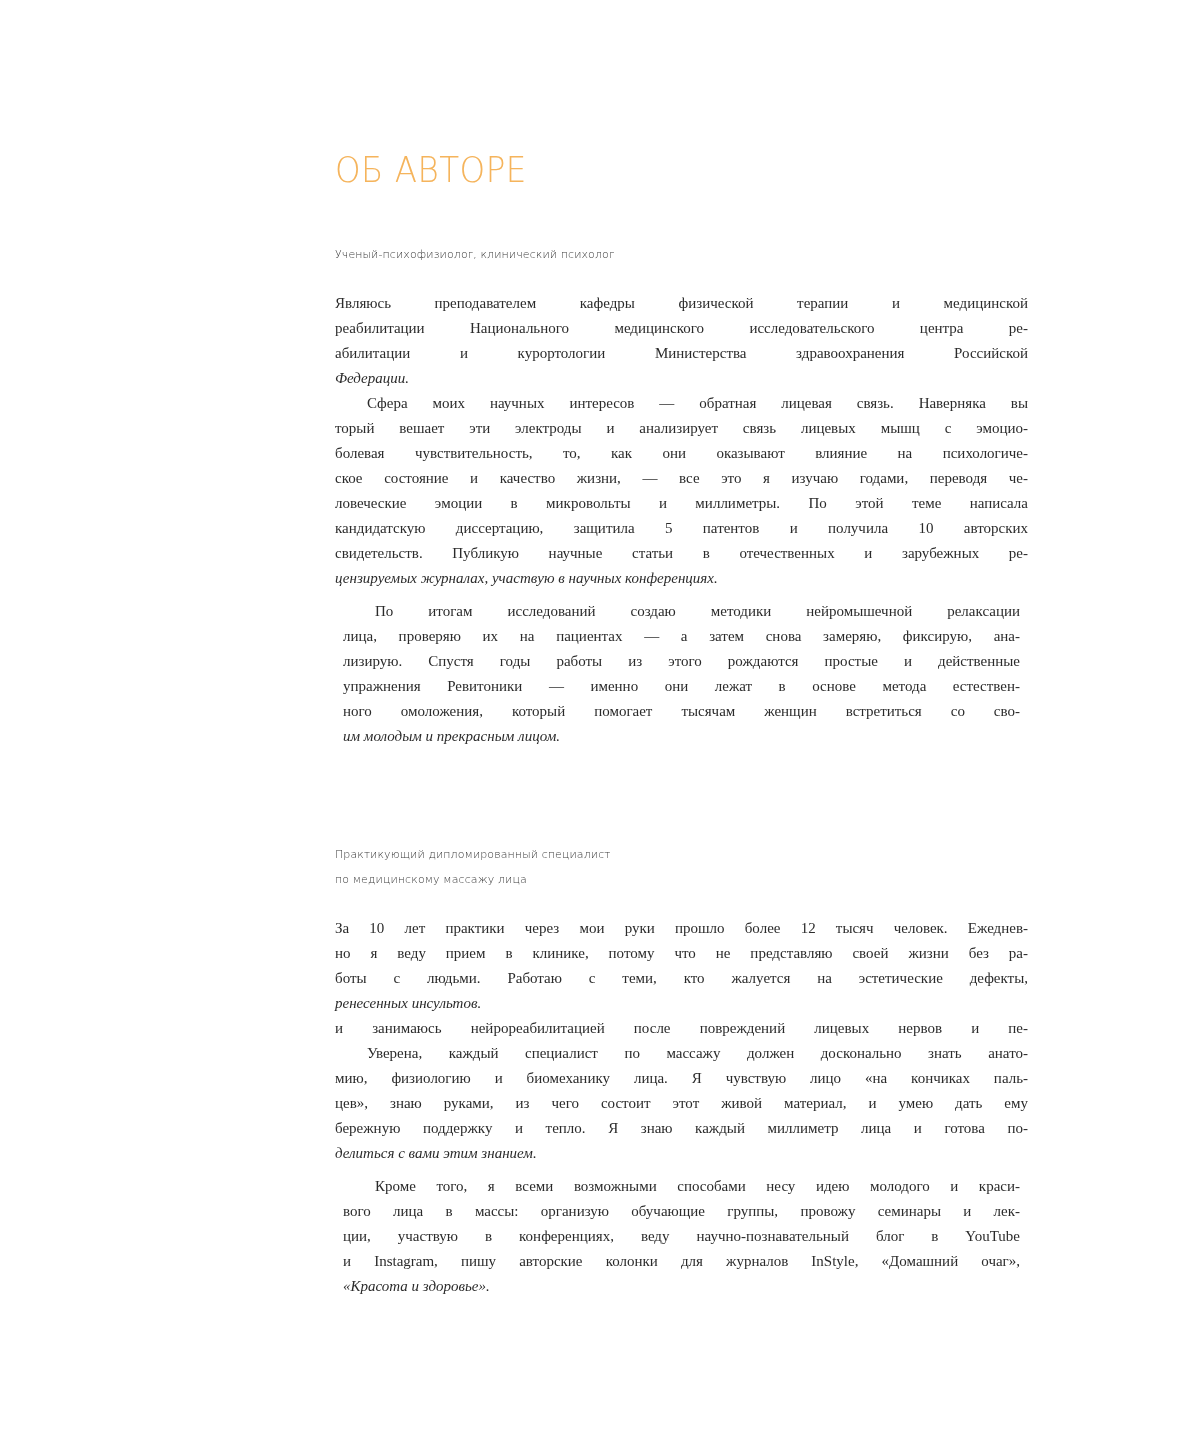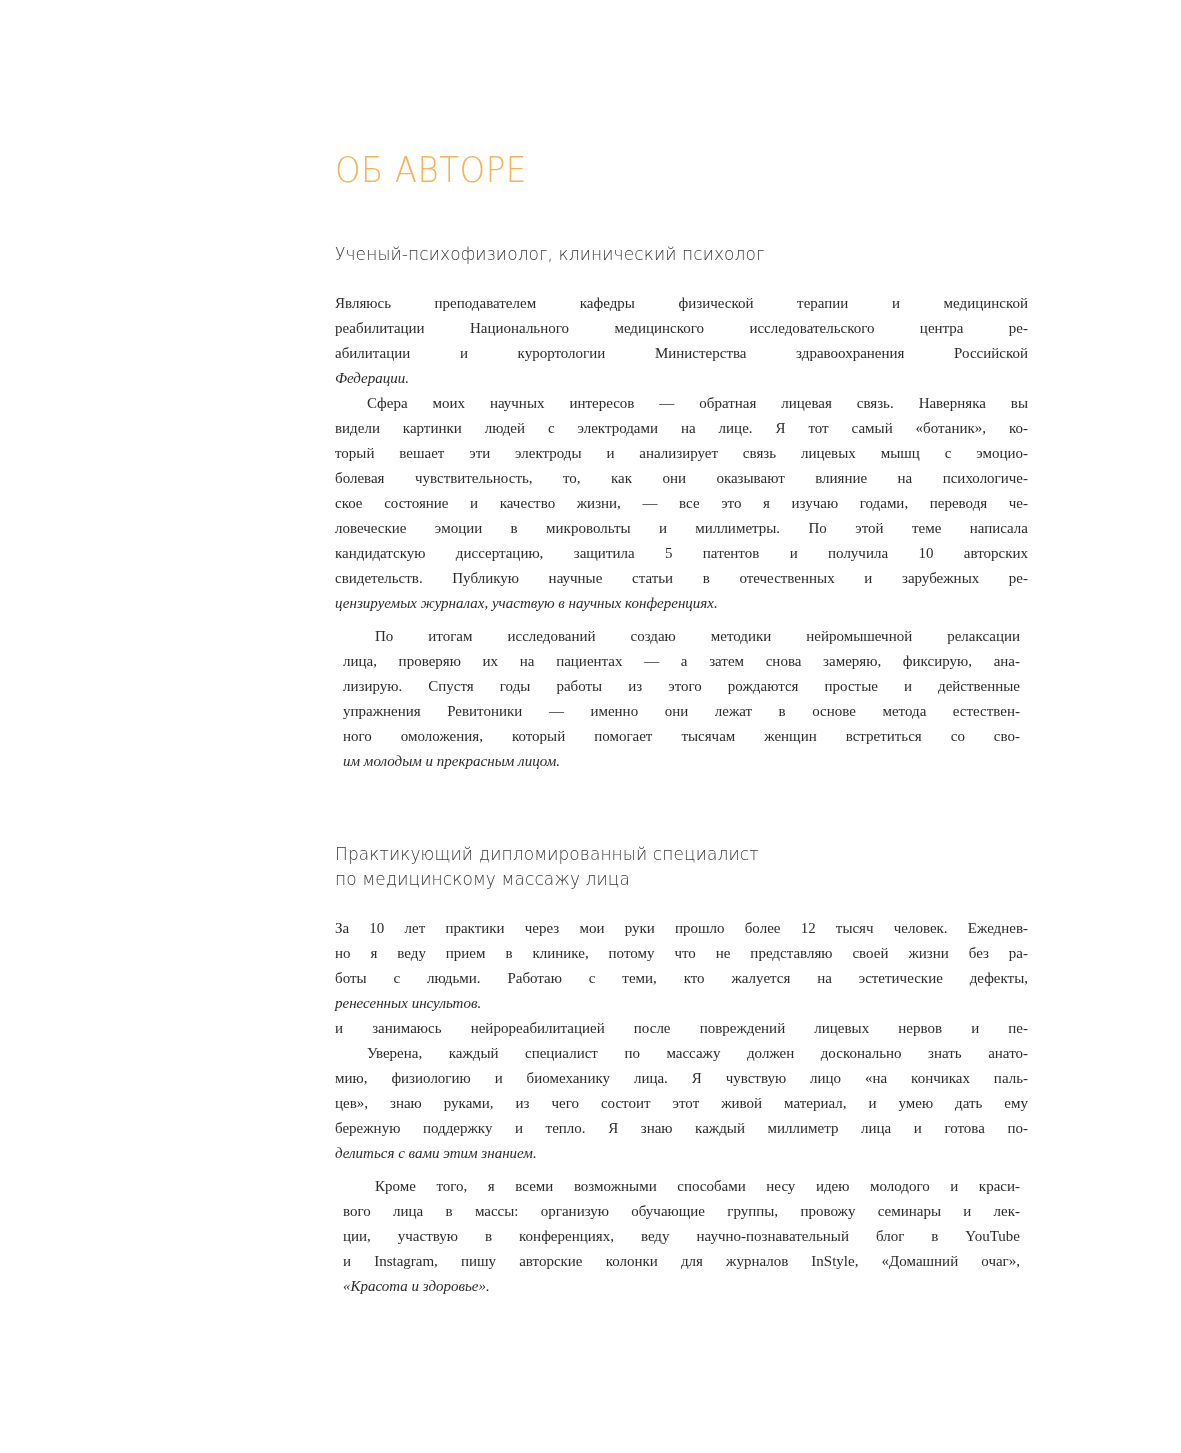--- a/index.html
+++ b/index.html
@@ -31,21 +31,21 @@
       white-space: nowrap;
       margin: 0;
       transform: scaleX(0.93);
       transform-origin: left top;
     }
     .subhead {
       position: absolute;
       left: 0;
       font-family: "DejaVu Sans", sans-serif;
       font-weight: 300;
-      font-size: 17px;
+      font-size: 11px;
       color: #3a3a3a;
       line-height: 25px;
       margin: 0;
       white-space: nowrap;
       letter-spacing: 0.1px;
     }
     .subhead .line { display: block; }
     .para-block {
       position: absolute;
       left: 0;
@@ -83,21 +83,20 @@
 
   <div class="para-block" style="top:291px;">
     <p style="margin:0">
       <span class="ln">Являюсь преподавателем кафедры физической терапии и медицинской</span>
       <span class="ln">реабилитации Национального медицинского исследовательского центра ре-</span>
       <span class="ln">абилитации и курортологии Министерства здравоохранения Российской</span>
       <span class="ln last">Федерации.</span>
     </p>
     <p style="margin:0">
       <span class="ln indent">Сфера моих научных интересов — обратная лицевая связь. Наверняка вы</span>
-      <span class="ln">видели картинки людей с электродами на лице. Я тот самый «ботаник», ко-</span>
       <span class="ln">торый вешает эти электроды и анализирует связь лицевых мышц с эмоцио-</span>
       <span class="ln">болевая чувствительность, то, как они оказывают влияние на психологиче-</span>
       <span class="ln">ское состояние и качество жизни, — все это я изучаю годами, переводя че-</span>
       <span class="ln">ловеческие эмоции в микровольты и миллиметры. По этой теме написала</span>
       <span class="ln">кандидатскую диссертацию, защитила 5 патентов и получила 10 авторских</span>
       <span class="ln">свидетельств. Публикую научные статьи в отечественных и зарубежных ре-</span>
       <span class="ln last">цензируемых журналах, участвую в научных конференциях.</span>
     </p>
     <p style="margin:8px">
       <span class="ln indent">По итогам исследований создаю методики нейромышечной релаксации</span>

